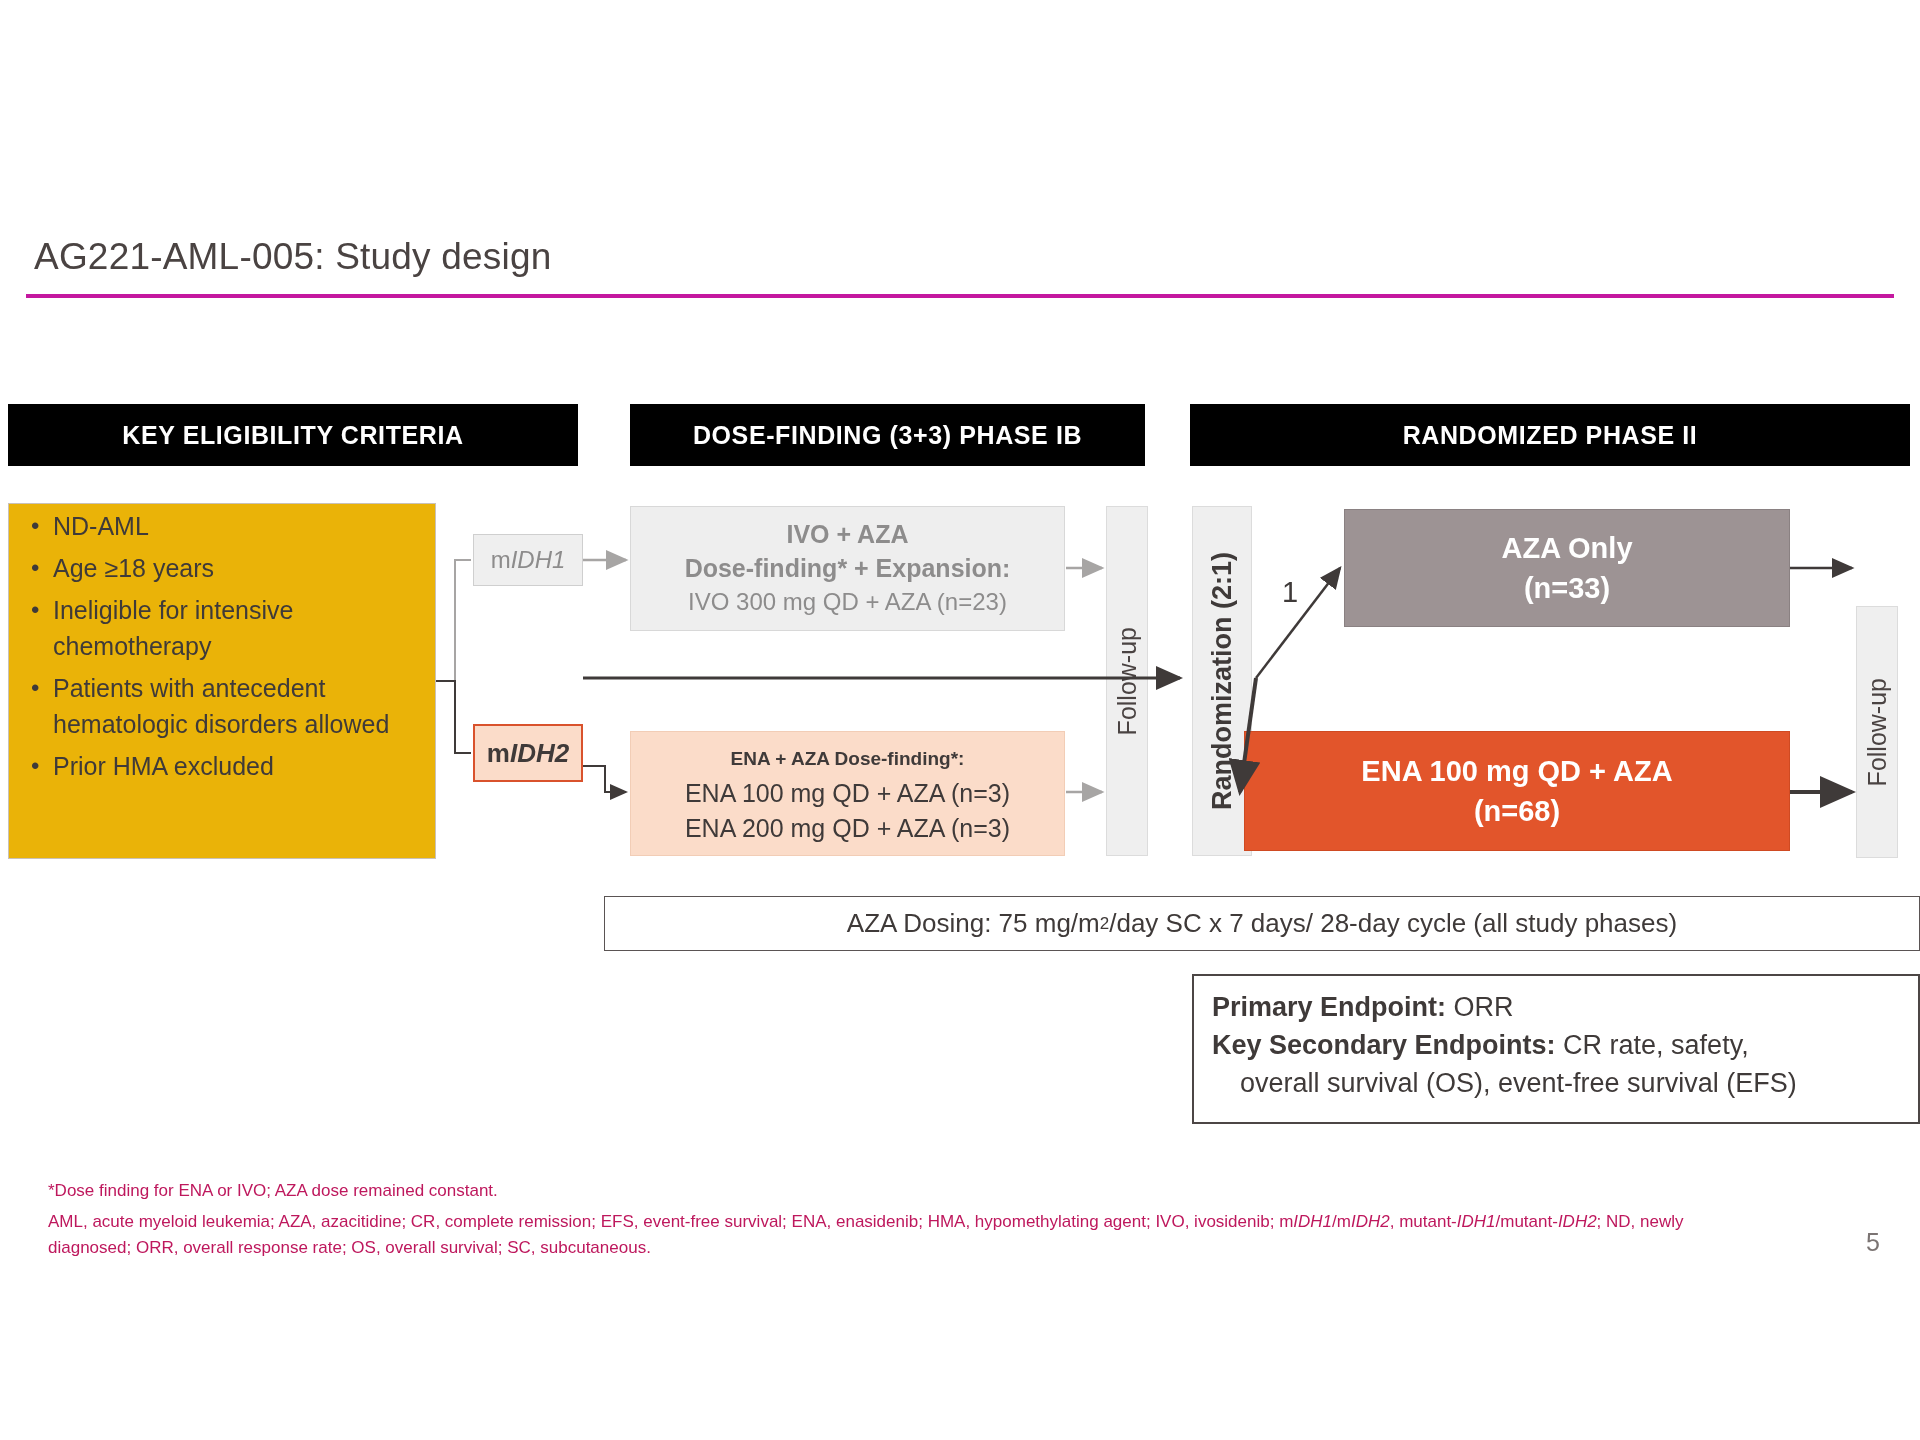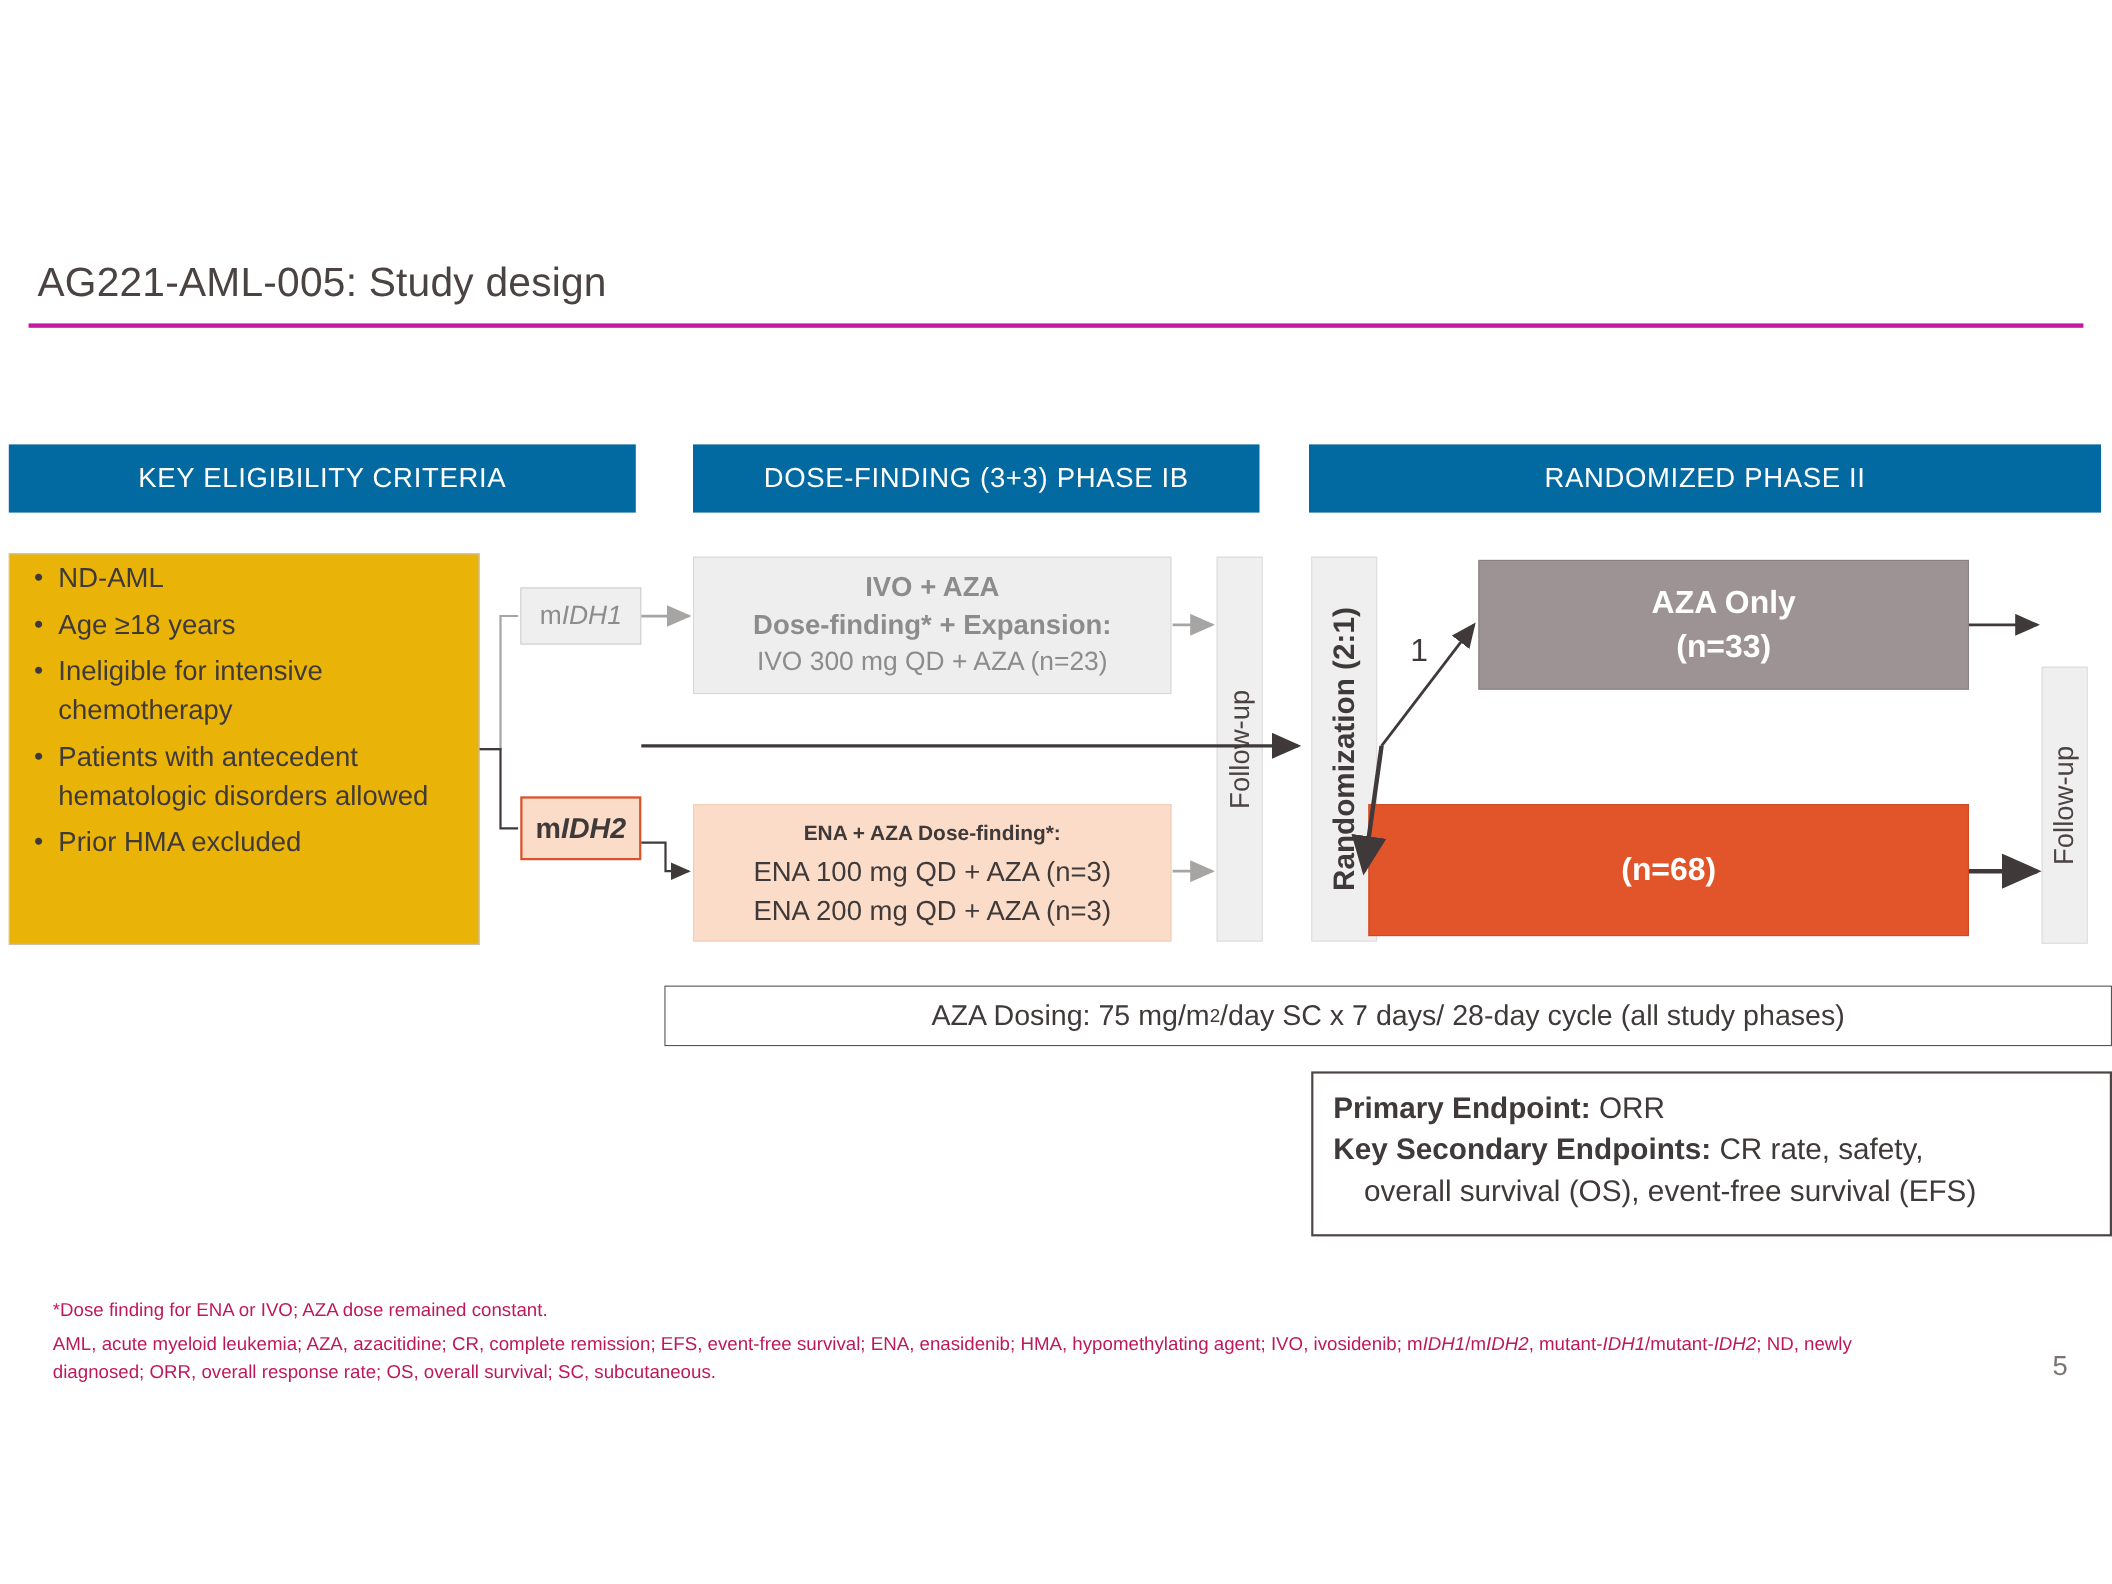--- a/index.html
+++ b/index.html
@@ -37,23 +37,23 @@
     left: 26px;
     top: 288px;
     width: 1868px;
     height: 4px;
     background: #c4189f;
   }
 
   
   .hdr {
     position: absolute;
-    background: #0369a1;
+    background: #000000;
     color: #ffffff;
-    font-weight: normal;
+    font-weight: bold;
     font-size: 25px;
     letter-spacing: 0.6px;
     display: flex;
     align-items: center;
     justify-content: center;
     text-align: right;
   }
   #hdr-elig   { left: 8px;    top: 398px;  width: 570px;  height: 62px; }
   #hdr-dose   { left: 630px;  top: 398px;  width: 515px;  height: 62px; }
   #hdr-rand   { left: 1190px; top: 398px;  width: 720px;  height: 62px; }
@@ -325,20 +325,21 @@
 
   <div class="armnum" id="num1">1</div>
   <div class="armnum" id="num2">2</div>
 
   <div class="arm" id="aza-only">
     <div>AZA Only</div>
     <div>(n=33)</div>
   </div>
 
   <div class="arm" id="ena-arm">
+    <div>ENA 100 mg QD + AZA</div>
     <div>(n=68)</div>
   </div>
 
   <div id="dosing">
     <span>AZA Dosing:  75 mg/m</span>
       <sup>2</sup>
       <span>/day SC x 7 days/ 28-day cycle (all study phases)</span>
   </div>
 
   <div id="endpoints">

